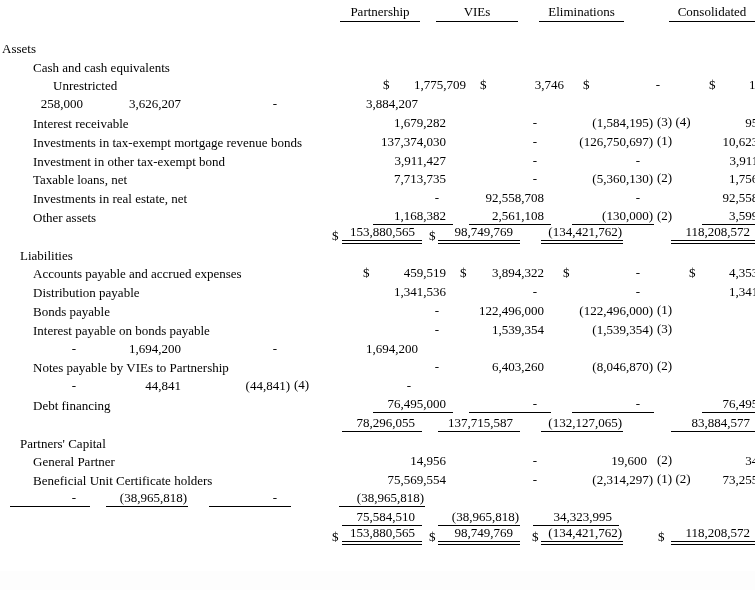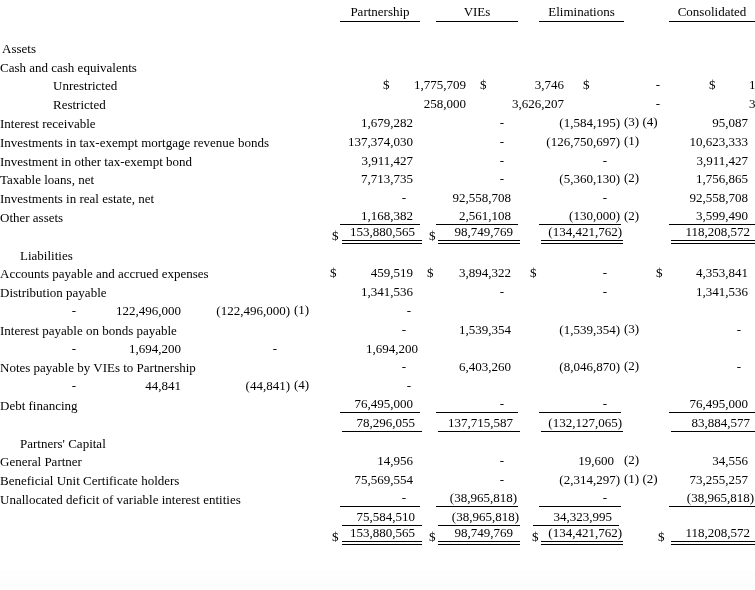--- a/index.html
+++ b/index.html
@@ -18,21 +18,21 @@
   .hc.c0 .hspan{margin-left:10px}
   .hc.c1 .hspan{margin-left:9px}
   .hc.c2 .hspan{margin-left:9px;margin-right:32px}
   .hc.c3 .hspan{margin-left:13px}
 
   
   .row{display:flex;height:18.8px;align-items:flex-end}
   .lbl{width:330px;flex:none;line-height:15px;white-space:nowrap;overflow:hidden}
   .ind0{padding-left:2px}
   .ind1{padding-left:20px}
-  .ind2{}
+  .ind2{padding-left:33px}
   .ind3{padding-left:53px}
 
   .cell{display:flex;align-items:flex-end;flex:none}
   .c0{width:90px}
   .c1{width:91px;margin-left:7px}
   .c2{width:126px;margin-left:12px}
   .c3{width:99px}
 
   .d{flex:none;width:10px;line-height:15px;padding-bottom:1px}
   .c1 .d,.c2 .d{width:9px}
@@ -90,21 +90,20 @@
           <span class="d">$</span>
           <span class="v dash">-</span>
           <span class="fn"></span>
         </div>
         <div class="cell c3">
           <span class="d">$</span>
           <span class="v plain">1,779,455</span>
         </div>
       </div>
       <div class="row">
-        <div class="lbl ind3">Restricted</div>
         <div class="cell c0">
           <span class="d"></span>
           <span class="v plain">258,000</span>
         </div>
         <div class="cell c1">
           <span class="d"></span>
           <span class="v plain">3,626,207</span>
         </div>
         <div class="cell c2">
           <span class="d"></span>
@@ -293,20 +292,21 @@
           <span class="d"></span>
           <span class="v dash">-</span>
           <span class="fn"></span>
         </div>
         <div class="cell c3">
           <span class="d"></span>
           <span class="v plain">1,341,536</span>
         </div>
       </div>
       <div class="row">
+        <div class="lbl ind2">Bonds payable</div>
         <div class="cell c0">
           <span class="d"></span>
           <span class="v dash">-</span>
         </div>
         <div class="cell c1">
           <span class="d"></span>
           <span class="v plain">122,496,000</span>
         </div>
         <div class="cell c2">
           <span class="d"></span>
@@ -473,21 +473,20 @@
           <span class="d"></span>
           <span class="v paren">(2,314,297)</span>
           <span class="fn">(1) (2)</span>
         </div>
         <div class="cell c3">
           <span class="d"></span>
           <span class="v plain">73,255,257</span>
         </div>
       </div>
       <div class="row">
-        <div class="lbl ind2">Unallocated deficit of variable interest entities</div>
         <div class="cell c0">
           <span class="d"></span>
           <span class="v dash rule-single">-</span>
         </div>
         <div class="cell c1">
           <span class="d"></span>
           <span class="v paren rule-single">(38,965,818)</span>
         </div>
         <div class="cell c2">
           <span class="d"></span>

